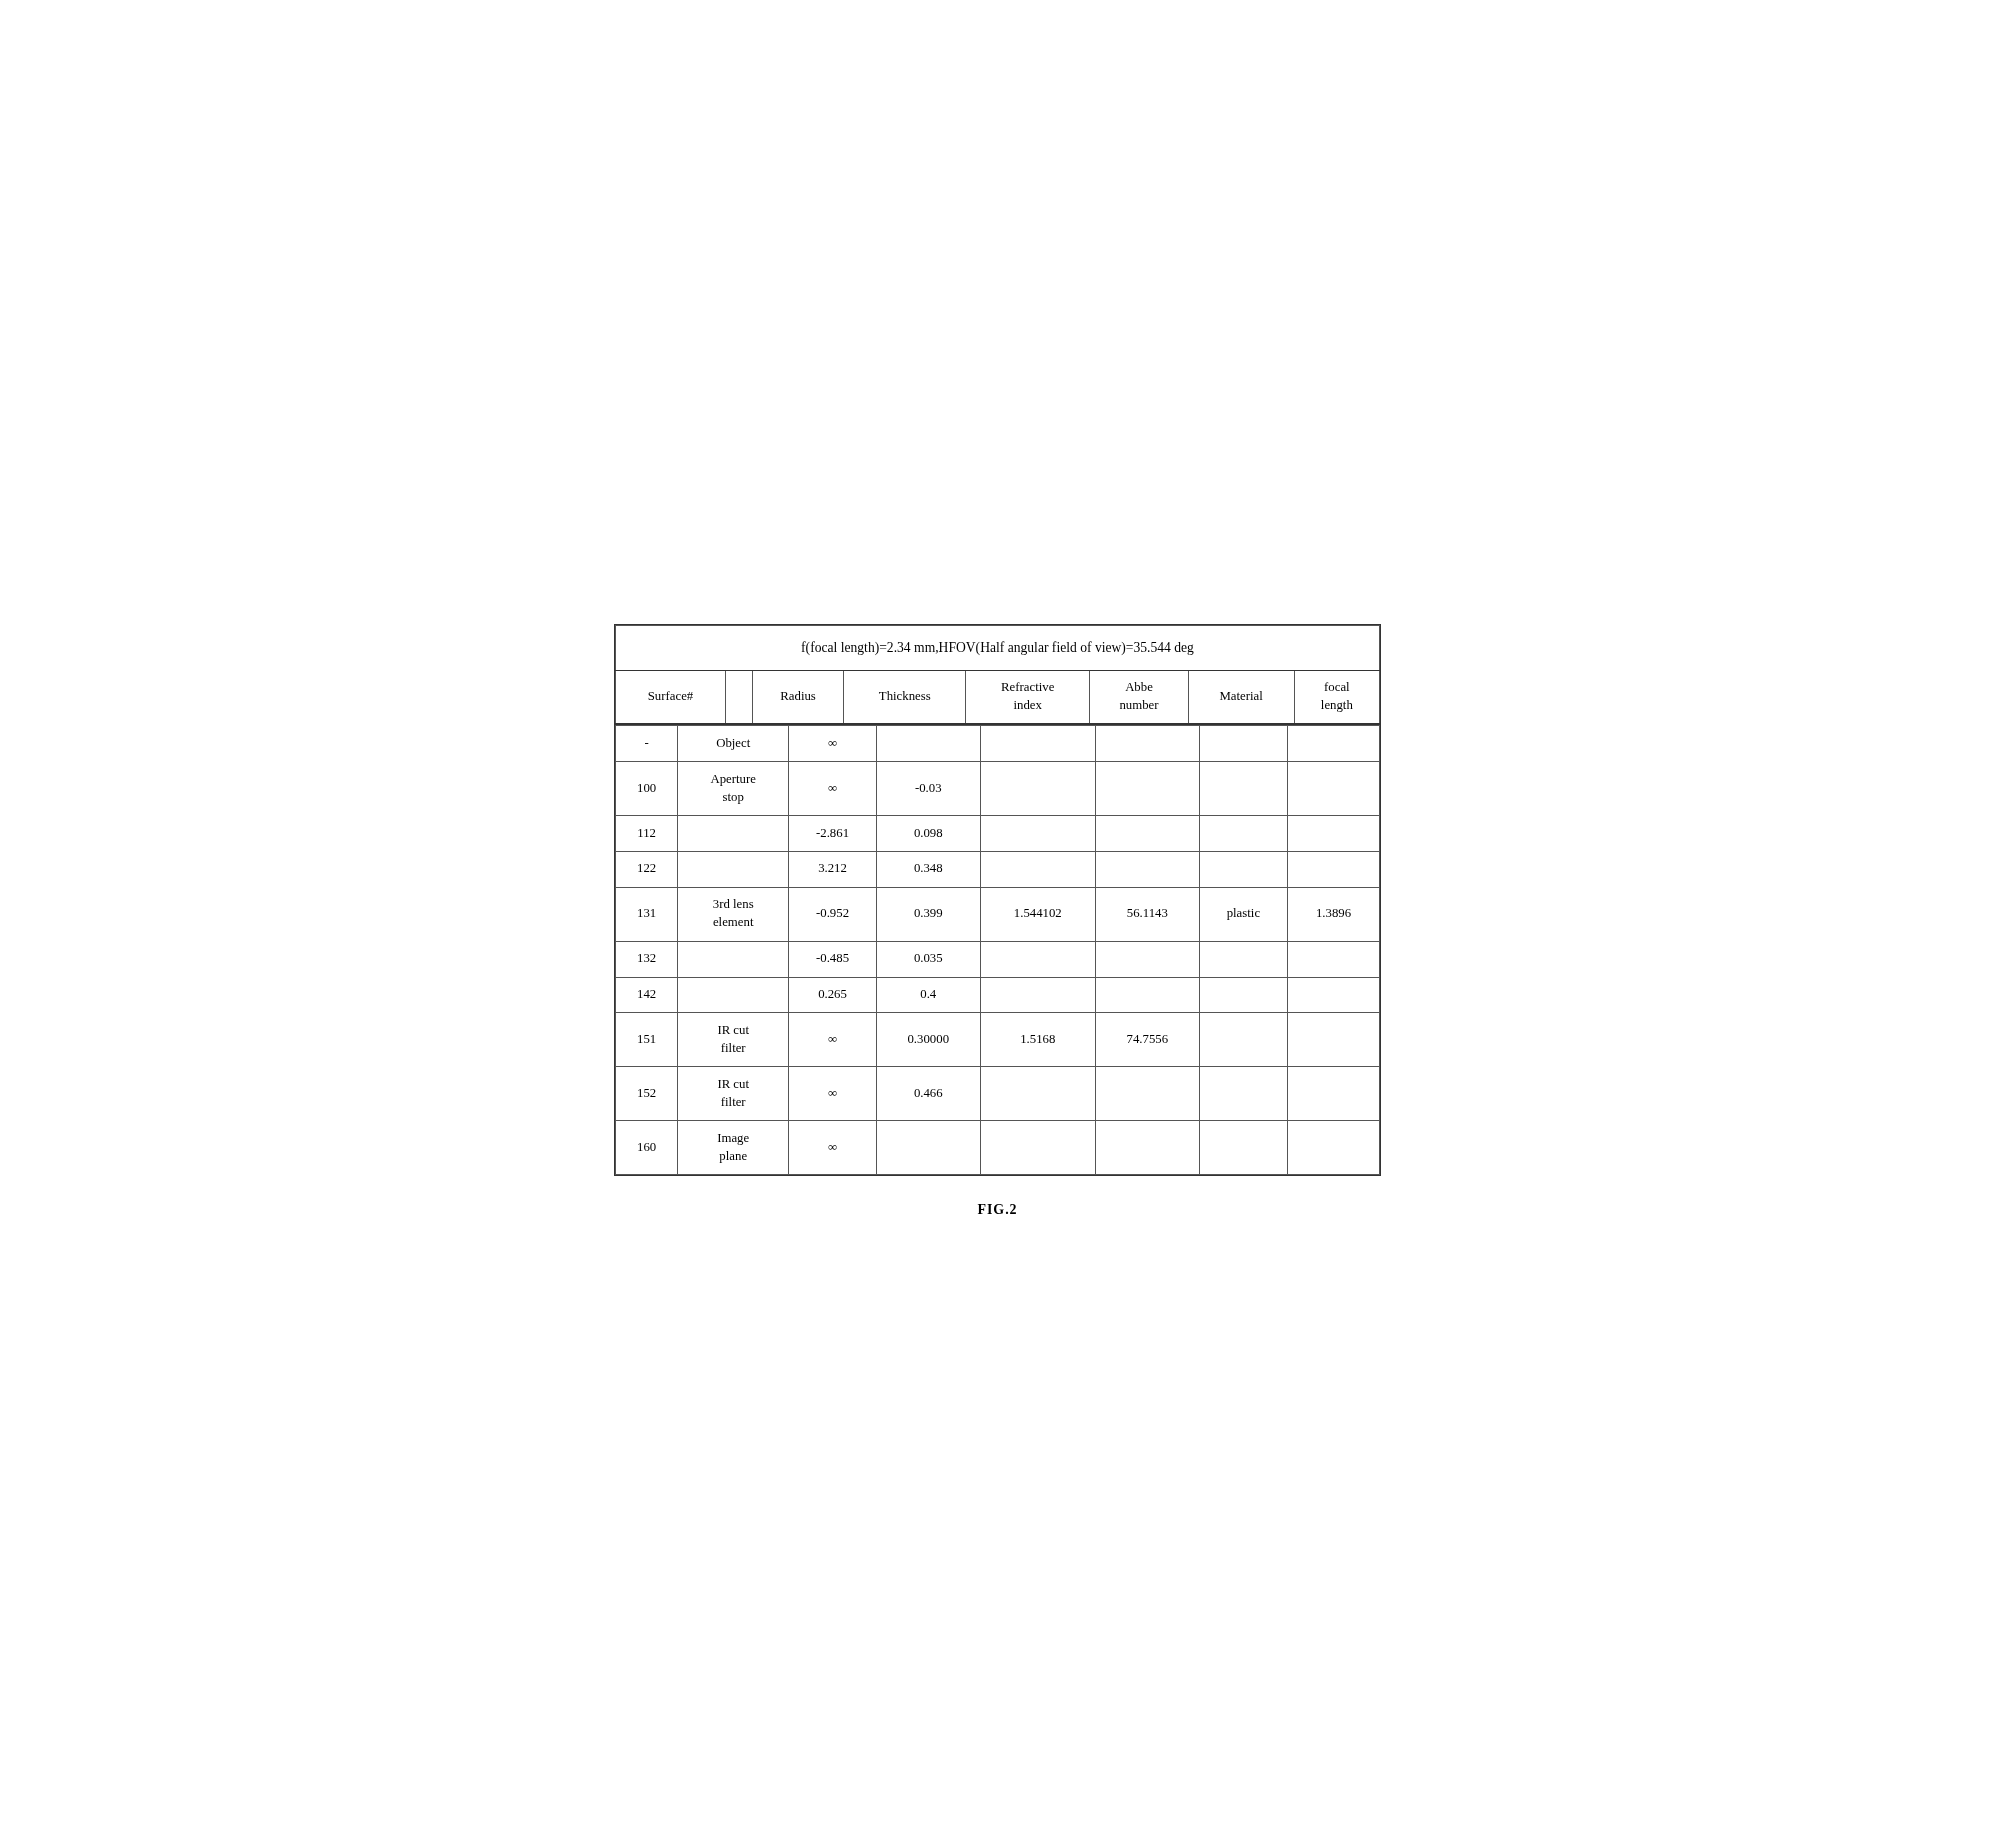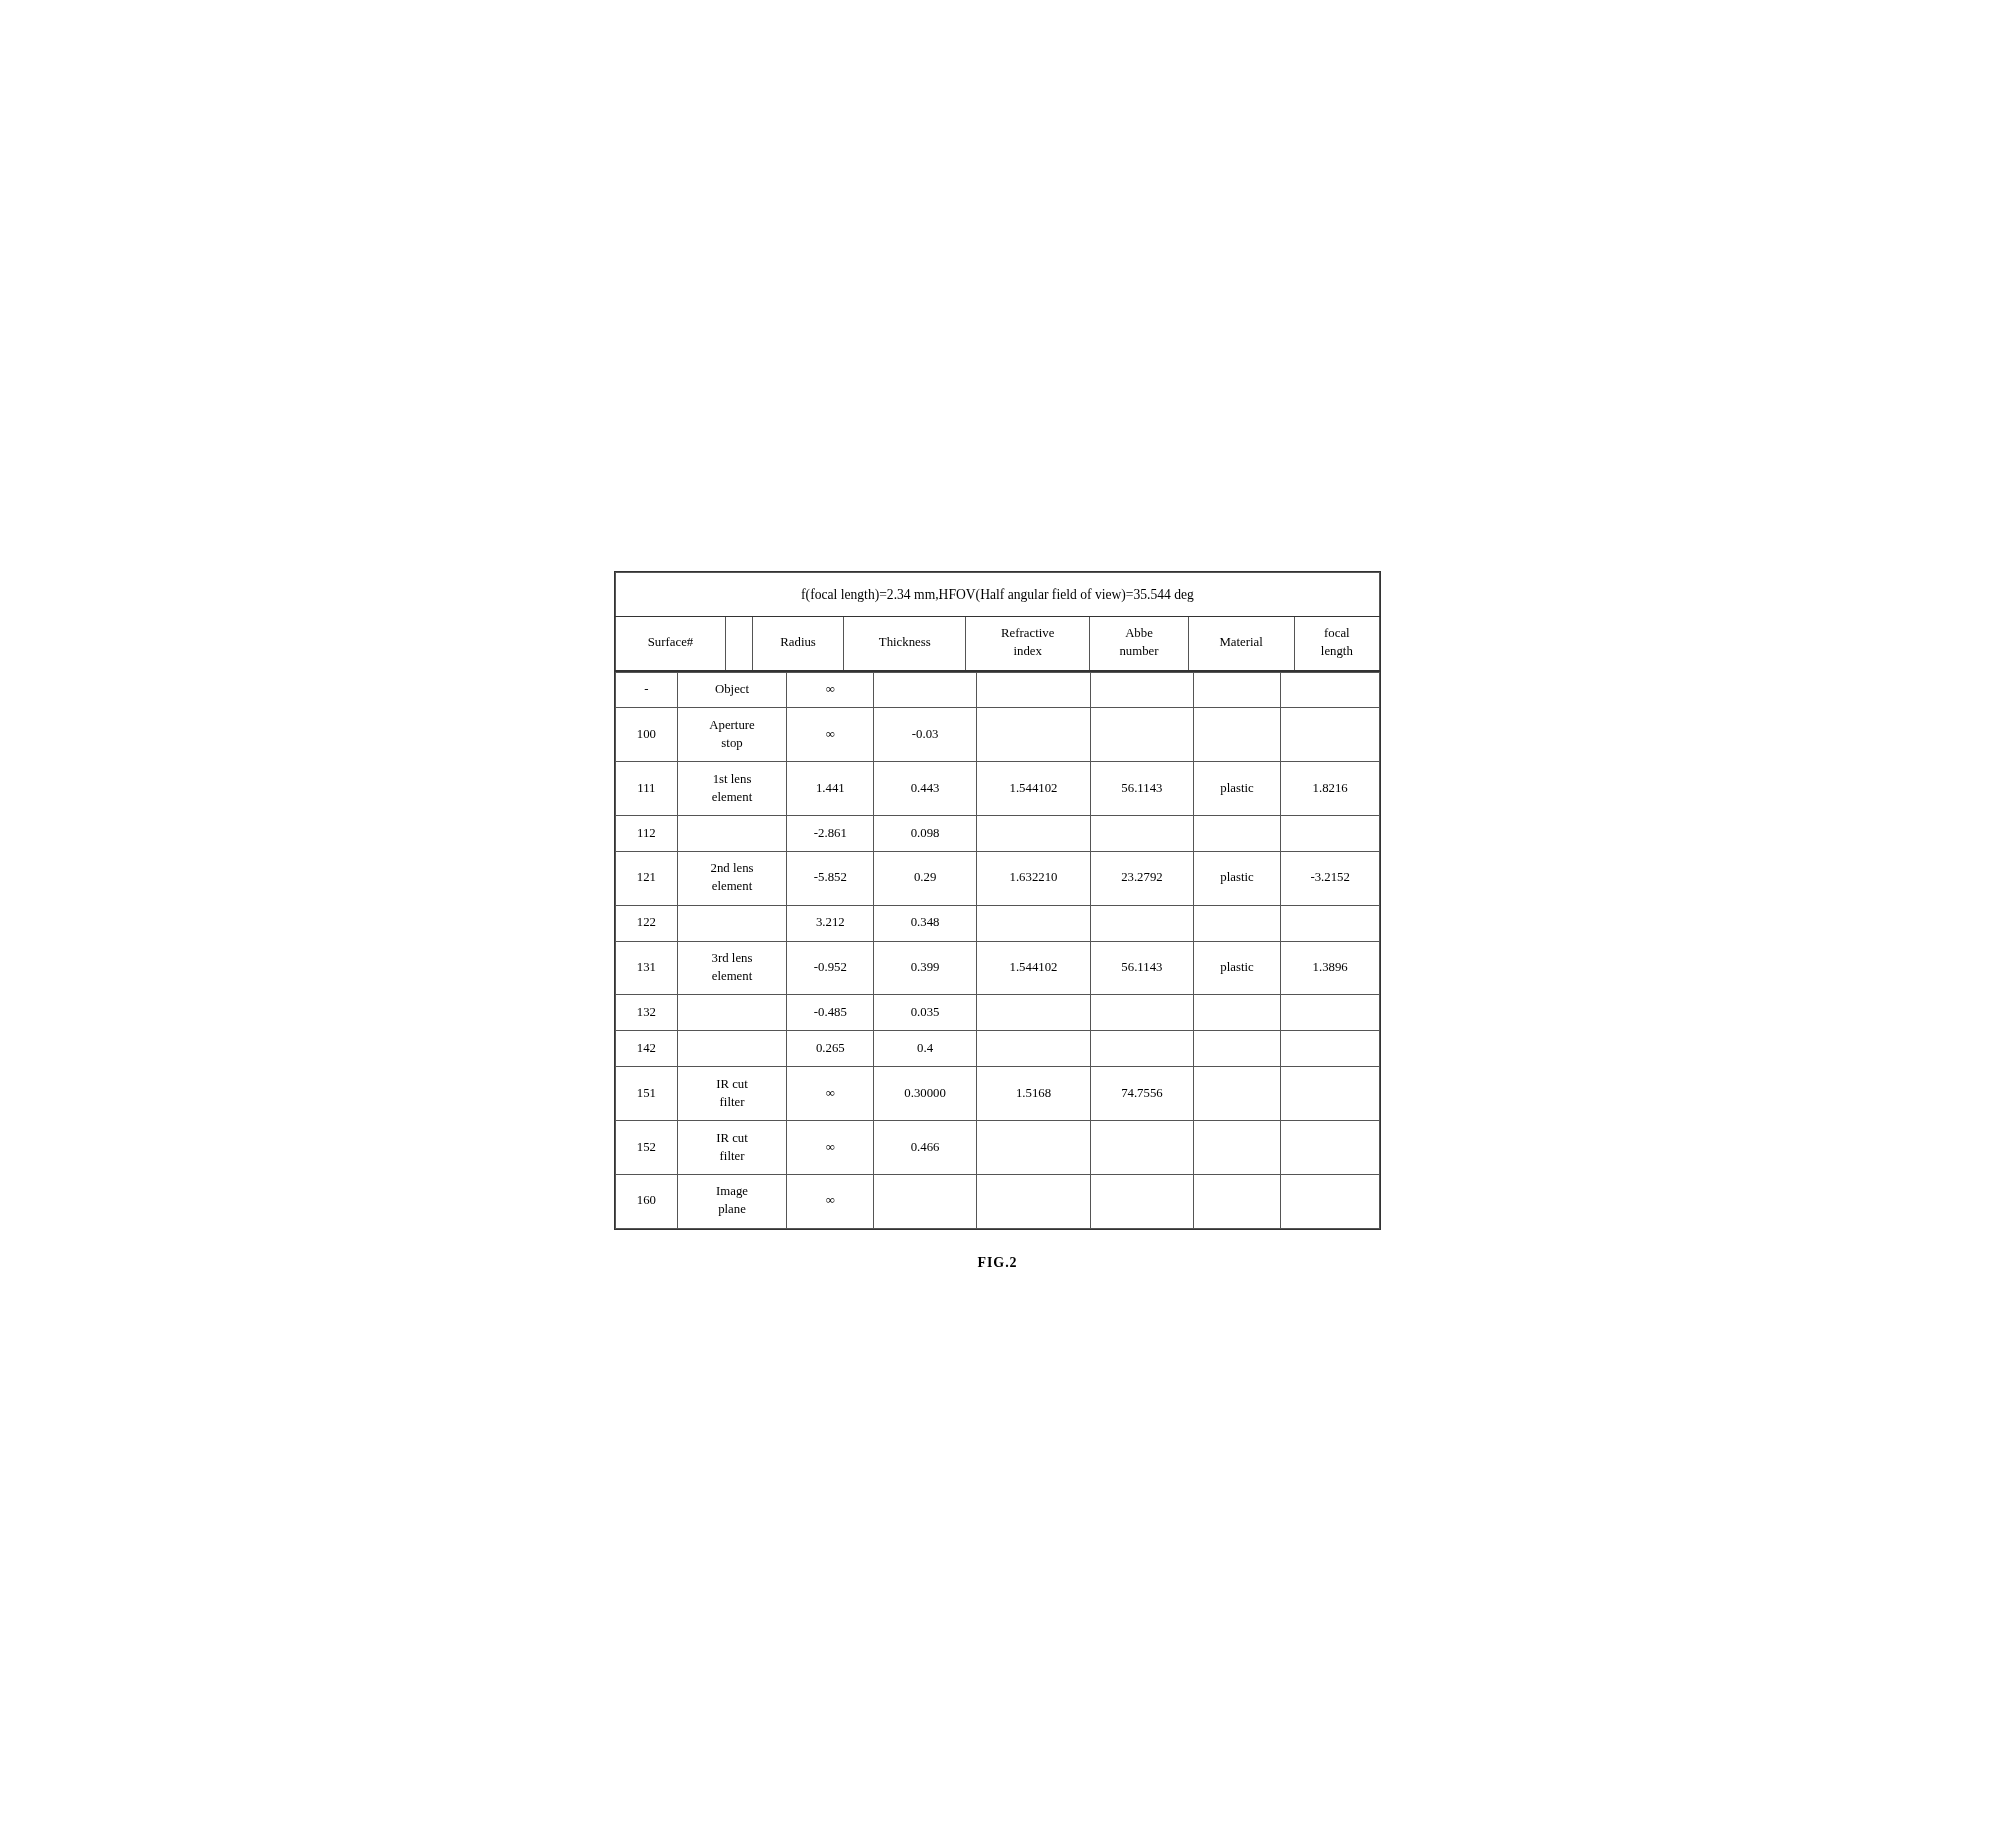--- a/index.html
+++ b/index.html
@@ -110,48 +110,28 @@
             <td>100</td>
             <td>Aperture<br>stop</td>
             <td>∞</td>
             <td>-0.03</td>
             <td></td>
             <td></td>
             <td></td>
             <td></td>
           </tr>
           <tr>
-            <td>111</td>
-            <td>1st lens<br>element</td>
-            <td>1.441</td>
-            <td>0.443</td>
-            <td>1.544102</td>
-            <td>56.1143</td>
-            <td>plastic</td>
-            <td>1.8216</td>
-          </tr>
-          <tr>
             <td>112</td>
             <td></td>
             <td>-2.861</td>
             <td>0.098</td>
             <td></td>
             <td></td>
             <td></td>
             <td></td>
-          </tr>
-          <tr>
-            <td>121</td>
-            <td>2nd lens<br>element</td>
-            <td>-5.852</td>
-            <td>0.29</td>
-            <td>1.632210</td>
-            <td>23.2792</td>
-            <td>plastic</td>
-            <td>-3.2152</td>
           </tr>
           <tr>
             <td>122</td>
             <td></td>
             <td>3.212</td>
             <td>0.348</td>
             <td></td>
             <td></td>
             <td></td>
             <td></td>

